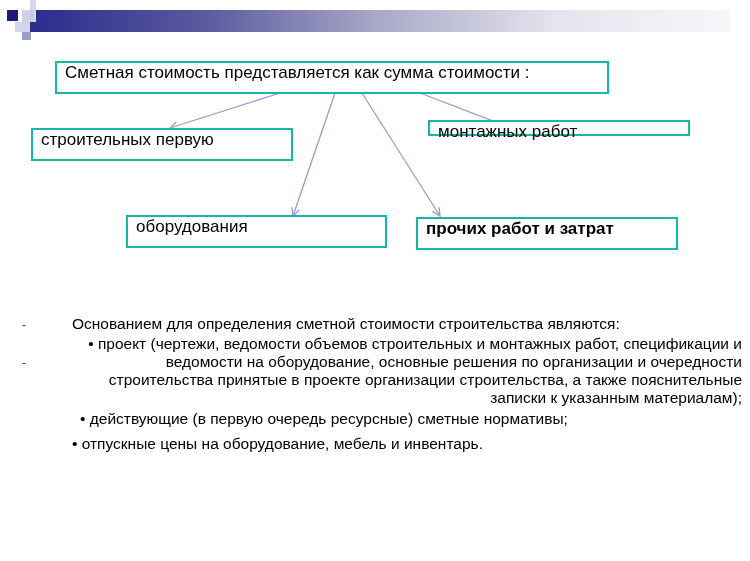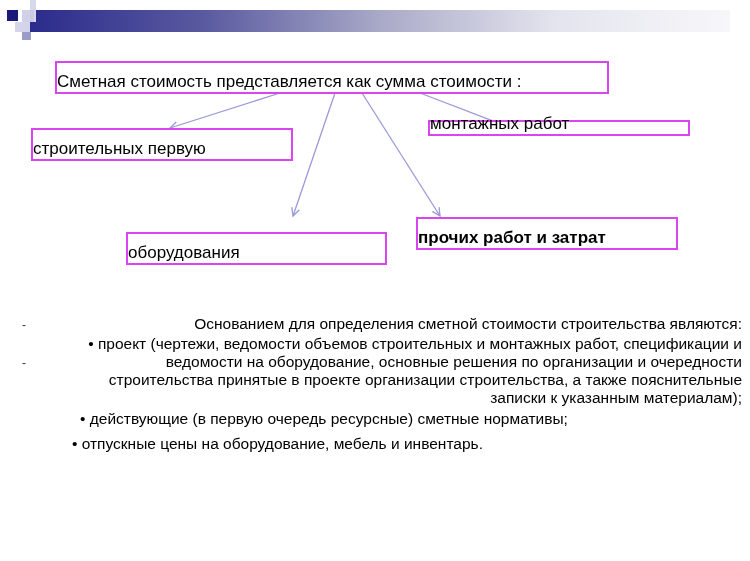--- a/index.html
+++ b/index.html
@@ -6,22 +6,22 @@
   body { width:750px; height:561px; background:#ffffff; position:relative; overflow:hidden;
          font-family:"Liberation Sans", sans-serif; color:#000; }
   .hdr-bar { position:absolute; left:30px; top:10px; width:700px; height:22px;
              background:linear-gradient(to right, #2b2b8c 0%, #5a5aa0 25%, #a9a9c8 50%, #e4e4ee 75%, #f7f7fa 100%); }
   .sq { position:absolute; }
   .sq1 { left:7px; top:10px; width:11px; height:11px; background:#1a1a7a; }
   .sq2 { left:22px; top:10px; width:12px; height:12px; background:#c8c8e4; opacity:.85; }
   .sq3 { left:30px; top:0px; width:6px; height:22px; background:#d8d8ec; }
   .sq4 { left:15px; top:22px; width:15px; height:10px; background:#d4d4ea; }
   .sq5 { left:22px; top:32px; width:9px; height:8px; background:#9c9cc8; }
-  .box { position:absolute; border:2px solid #d946ef; background:#fff; box-sizing:border-box;
-         font-size:17px; padding-left:0; display:flex; align-items:flex-end; white-space:nowrap; }
+  .box { position:absolute; border:2px solid #14b8a6; background:#fff; box-sizing:border-box;
+         font-size:17px; padding-left:8px; display:flex; align-items:flex-start; white-space:nowrap; }
   svg.arrows { position:absolute; left:0; top:0; }
   .text-block { position:absolute; left:72px; top:313px; width:670px; font-size:15.5px; line-height:18px; }
   .dash { position:absolute; left:22px; font-size:12px; color:#333; }
   .para { margin:0; }
   .bold-italic { font-weight:bold; font-style:italic; }
 </style>
 </head>
 <body>
 
 <div class="hdr-bar"></div>
@@ -48,29 +48,29 @@
 </div>
 
 <div class="box" style="left:31px; top:128px; width:262px; height:33px;">
   <span>строительных первую</span>
 </div>
 
 <div class="box" style="left:428px; top:120px; width:262px; height:16px;">
   <span>монтажных работ</span>
 </div>
 
-<div class="box" style="left:126px; top:232px; width:261px; height:33px;">
+<div class="box" style="left:126px; top:215px; width:261px; height:33px;">
   <span>оборудования</span>
 </div>
 
 <div class="box" style="left:416px; top:217px; width:262px; height:33px;font-weight:bold;">
   <span>прочих работ и затрат</span>
 </div>
 
 <span class="dash" style="top:318px;">-</span>
 <span class="dash" style="top:356px;">-</span>
 
 <div class="text-block">
-  <p class="para" style="margin-top:2px;text-align:right;">Основанием для определения сметной стоимости строительства являются:</p>
+  <p class="para" style="margin-top:2px;">Основанием для определения сметной стоимости строительства являются:</p>
   <p class="para" style="margin-top:2px;text-align:right;">• проект (чертежи, ведомости объемов строительных и монтажных работ, спецификации и ведомости на оборудование, основные решения по организации и очередности строительства принятые в проекте организации строительства, а также пояснительные записки к указанным материалам);</p>
   <p class="para" style="margin-top:3px;margin-left:8px;">• действующие (в первую очередь ресурсные) сметные нормативы;</p>
   <p class="para" style="margin-top:7px;">• отпускные цены на оборудование, мебель и инвентарь.</p>
 </div>
 
 </body></html>

